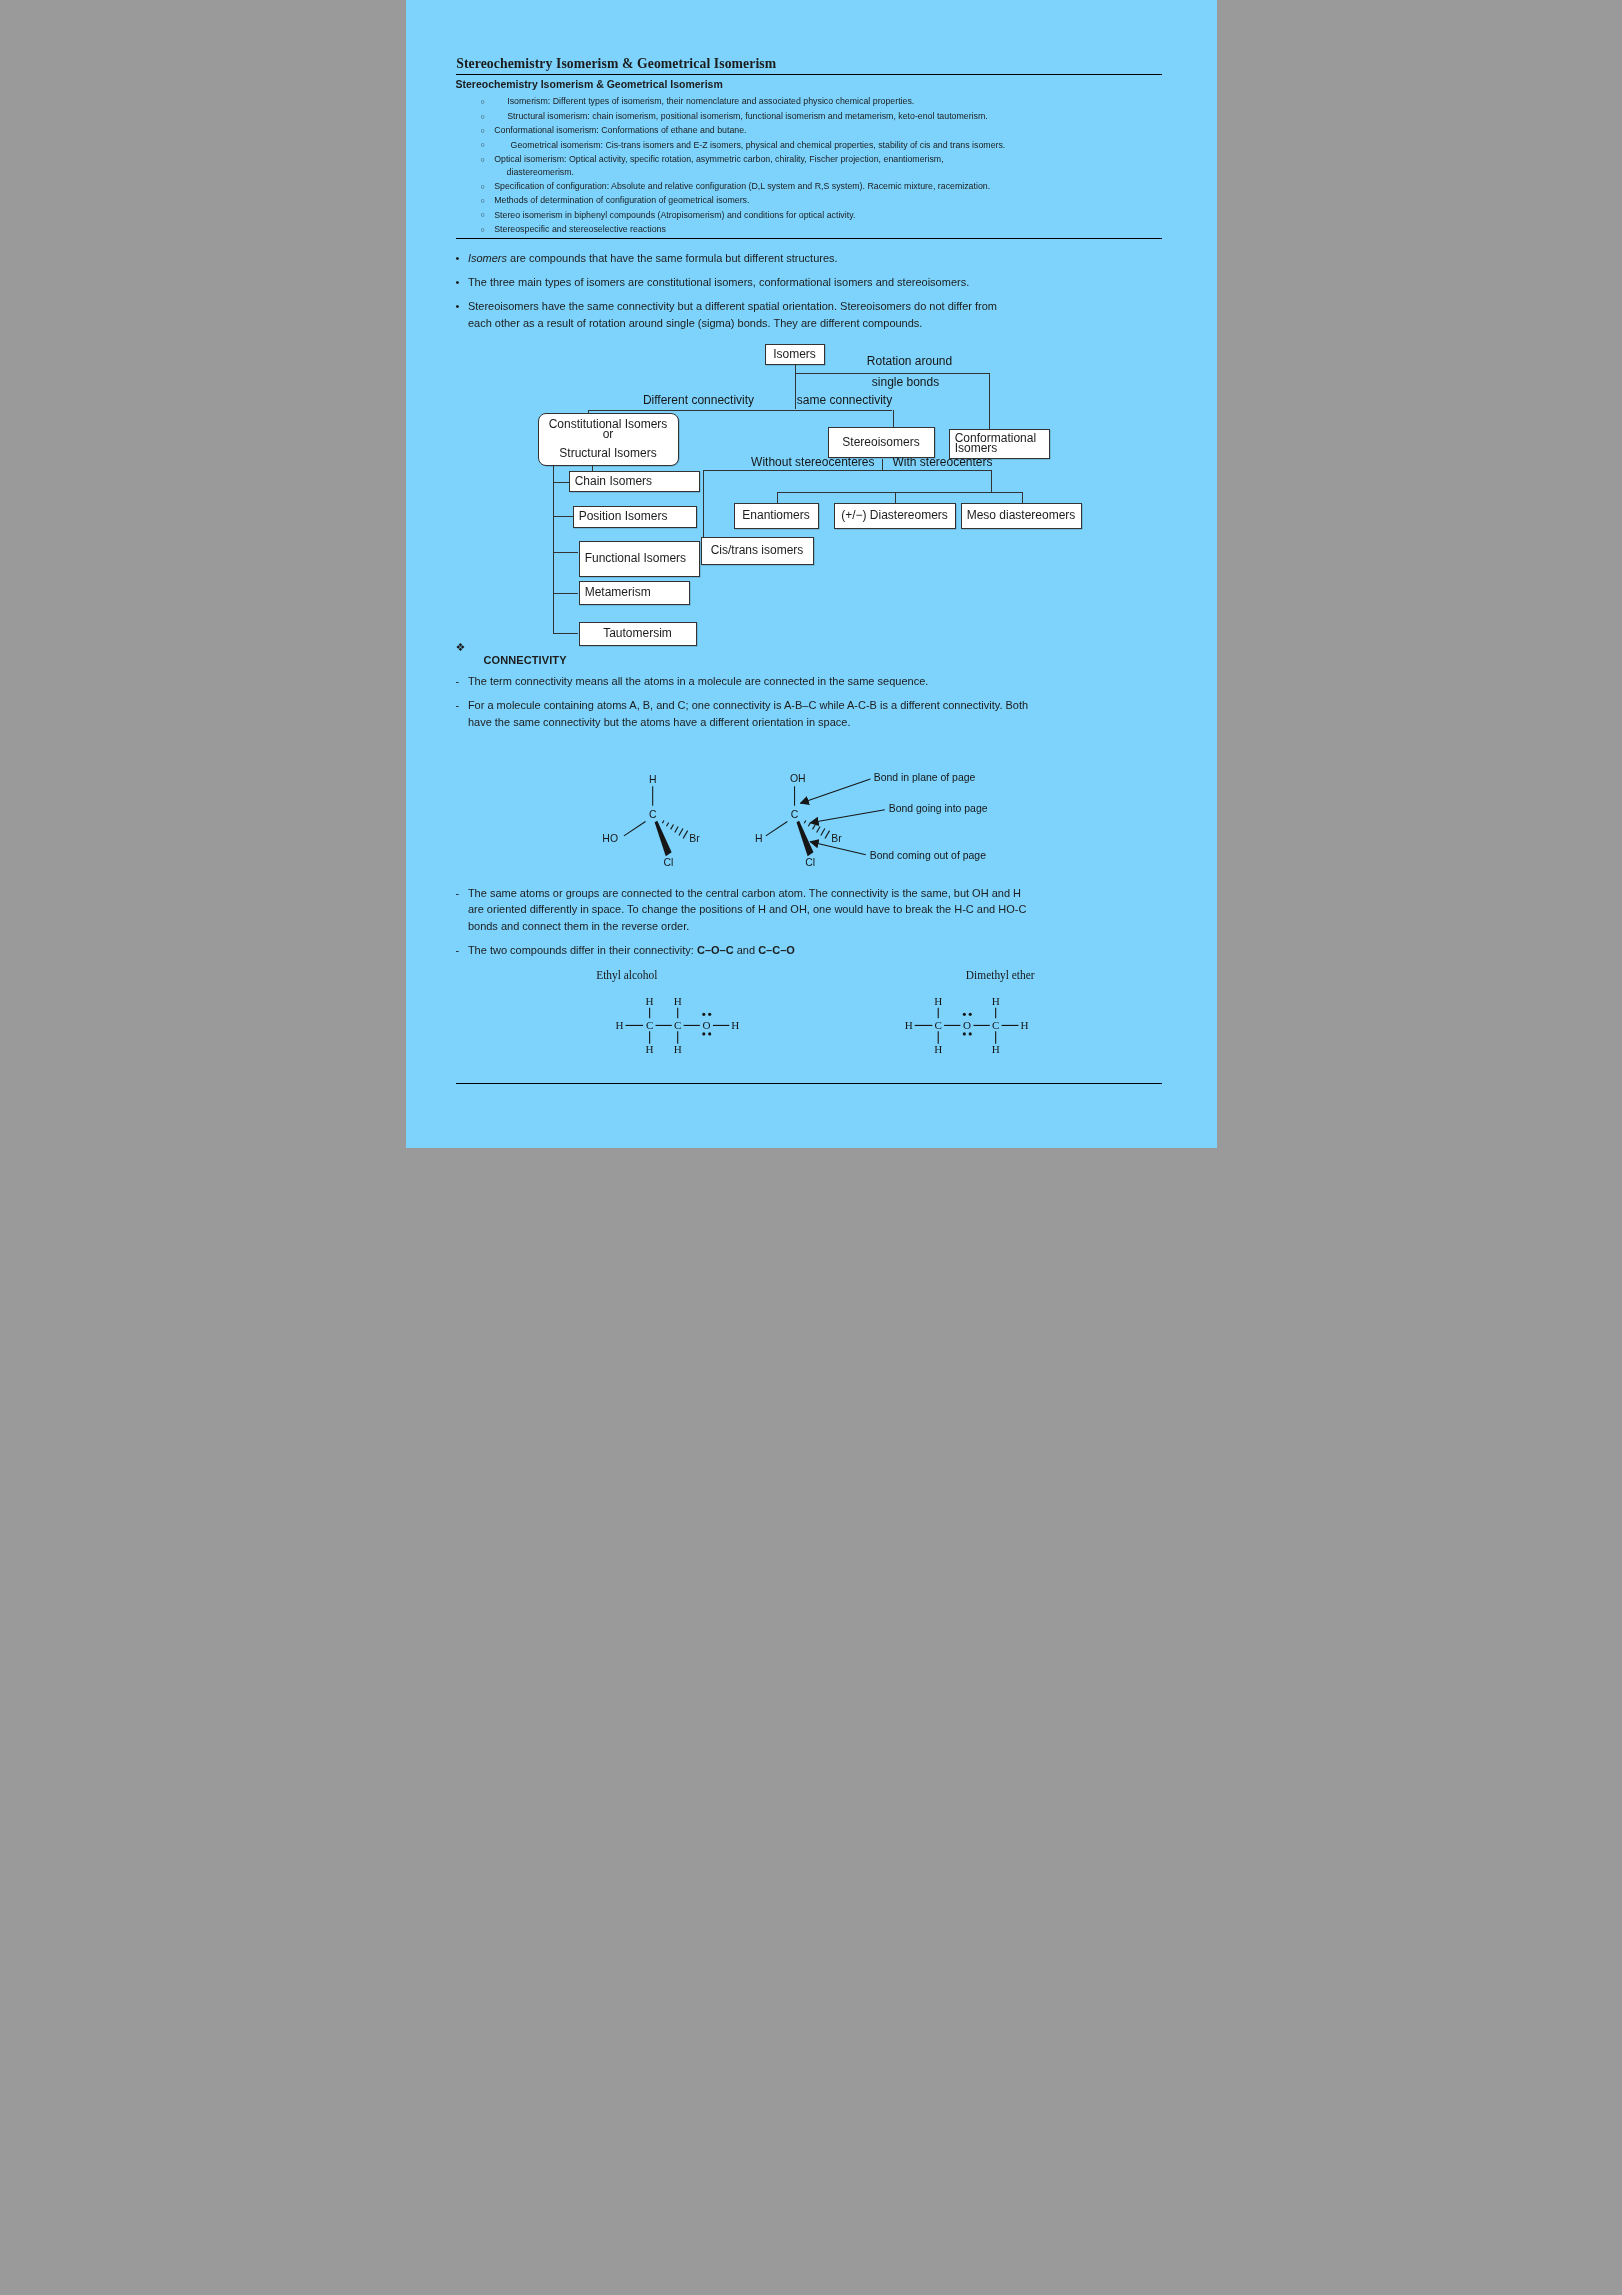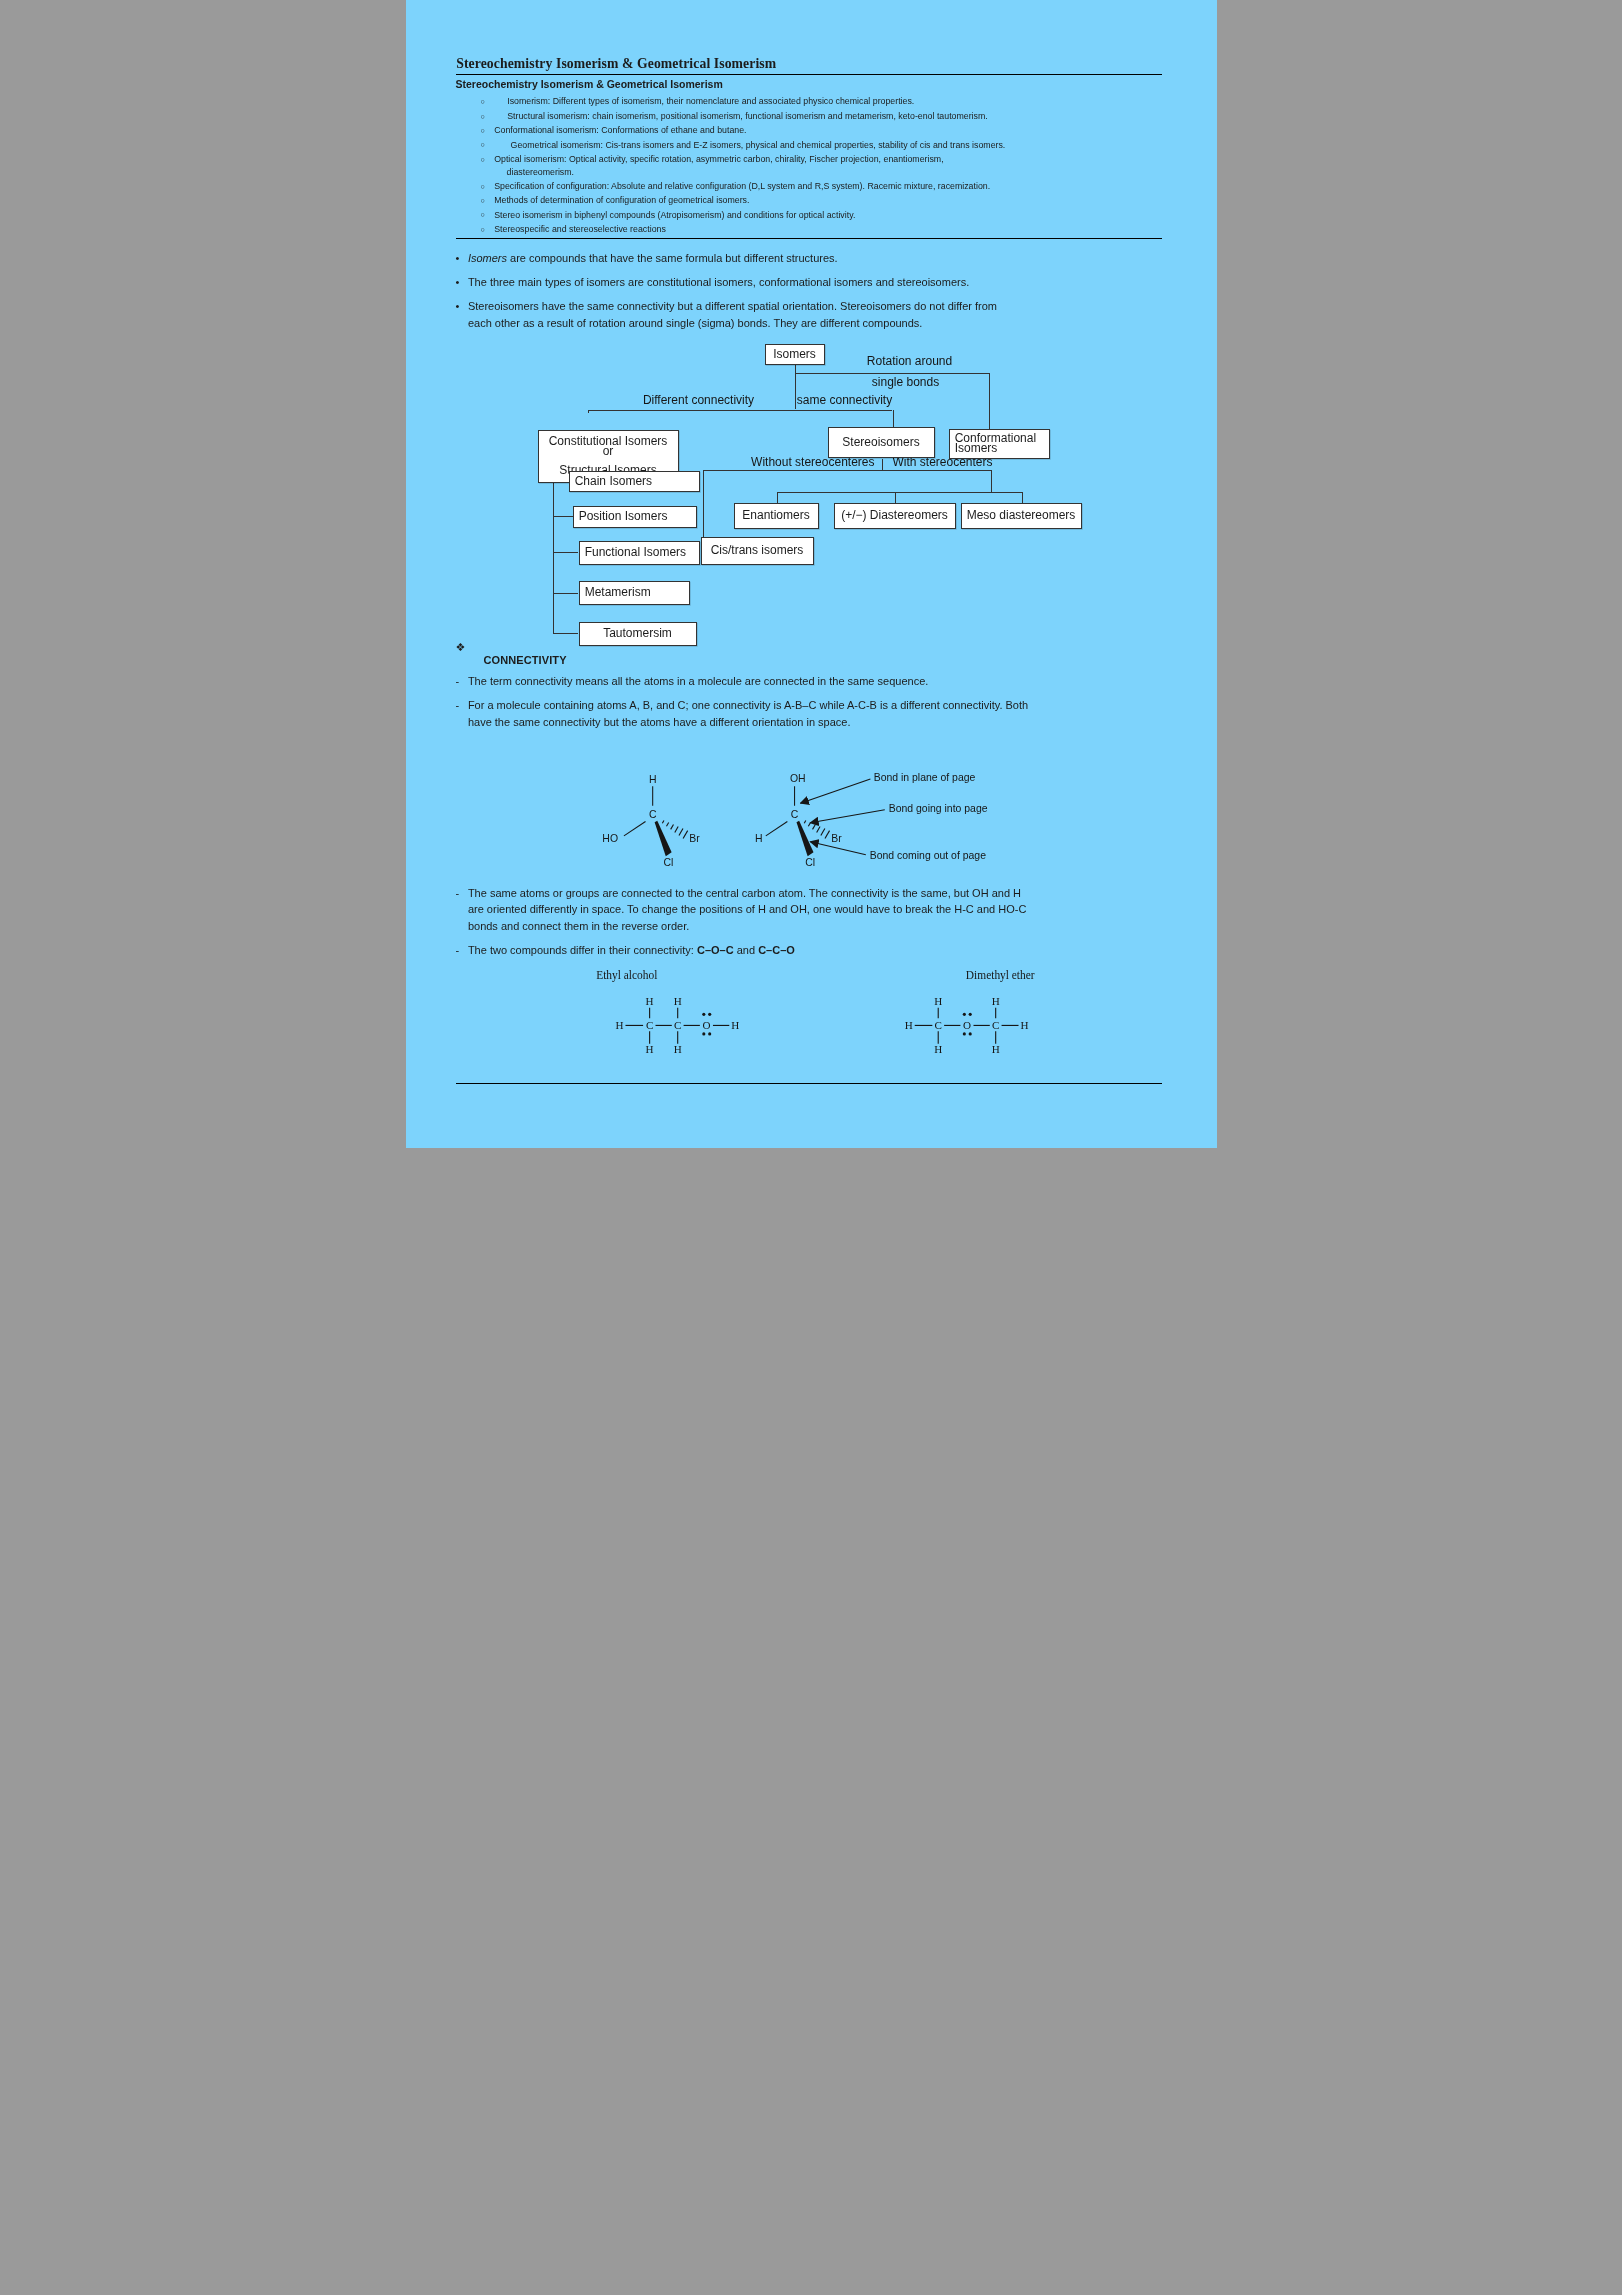--- a/index.html
+++ b/index.html
@@ -116,30 +116,30 @@
     <div class="h" style="left:17px;top:294px;width:25.5px;"></div>
 
     <div class="flabel cx" style="left:374px;top:18.3px;">Rotation around</div>
     <div class="flabel cx" style="left:370px;top:39px;">single bonds</div>
     <div class="flabel cx" style="left:163px;top:57px;">Different connectivity</div>
     <div class="flabel cx" style="left:309px;top:57px;">same connectivity</div>
     <div class="flabel rx" style="left:339px;top:119px;">Without stereocenteres</div>
     <div class="flabel" style="left:357px;top:119px;">With stereocenters</div>
 
     <div class="fbox" style="left:229px;top:5.2px;width:60px;height:21px;">Isomers</div>
-    <div class="fbox multi" style="left:2px;top:91px;width:141px;height:53px;">
+    <div class="fbox multi" style="left:2px;top:74px;width:141px;height:53px;border-radius:8px;">
       <div><span>Constitutional Isomers</span><br><span>or</span><br><br><span>Structural Isomers</span></div>
     </div>
     <div class="fbox" style="left:292px;top:88px;width:107px;height:31px;">Stereoisomers</div>
     <div class="fbox multi al" style="left:413px;top:90px;width:101px;height:30px;">
       <div style="text-align:left;"><span>Conformational</span><br><span>Isomers</span></div>
     </div>
     <div class="fbox al" style="left:33px;top:132px;width:131px;height:21px;">Chain Isomers</div>
     <div class="fbox al" style="left:37px;top:167px;width:124px;height:21.6px;">Position Isomers</div>
-    <div class="fbox al" style="left:43px;top:202px;width:121px;height:24px;">Functional Isomers</div>
+    <div class="fbox al" style="left:43px;top:202px;width:121px;height:36px;">Functional Isomers</div>
     <div class="fbox" style="left:165px;top:198px;width:113px;height:28px;">Cis/trans isomers</div>
     <div class="fbox al" style="left:43px;top:242px;width:111px;height:23.6px;">Metamerism</div>
     <div class="fbox" style="left:43px;top:283px;width:118px;height:24px;">Tautomersim</div>
     <div class="fbox" style="left:198px;top:164px;width:85px;height:26px;">Enantiomers</div>
     <div class="fbox" style="left:298px;top:164px;width:122px;height:26px;">(+/−) Diastereomers</div>
     <div class="fbox" style="left:425px;top:164px;width:121px;height:26px;">Meso diastereomers</div>
   </div>
 
   <div class="conn-marker">❖</div>
   <div class="conn-heading">CONNECTIVITY</div>

